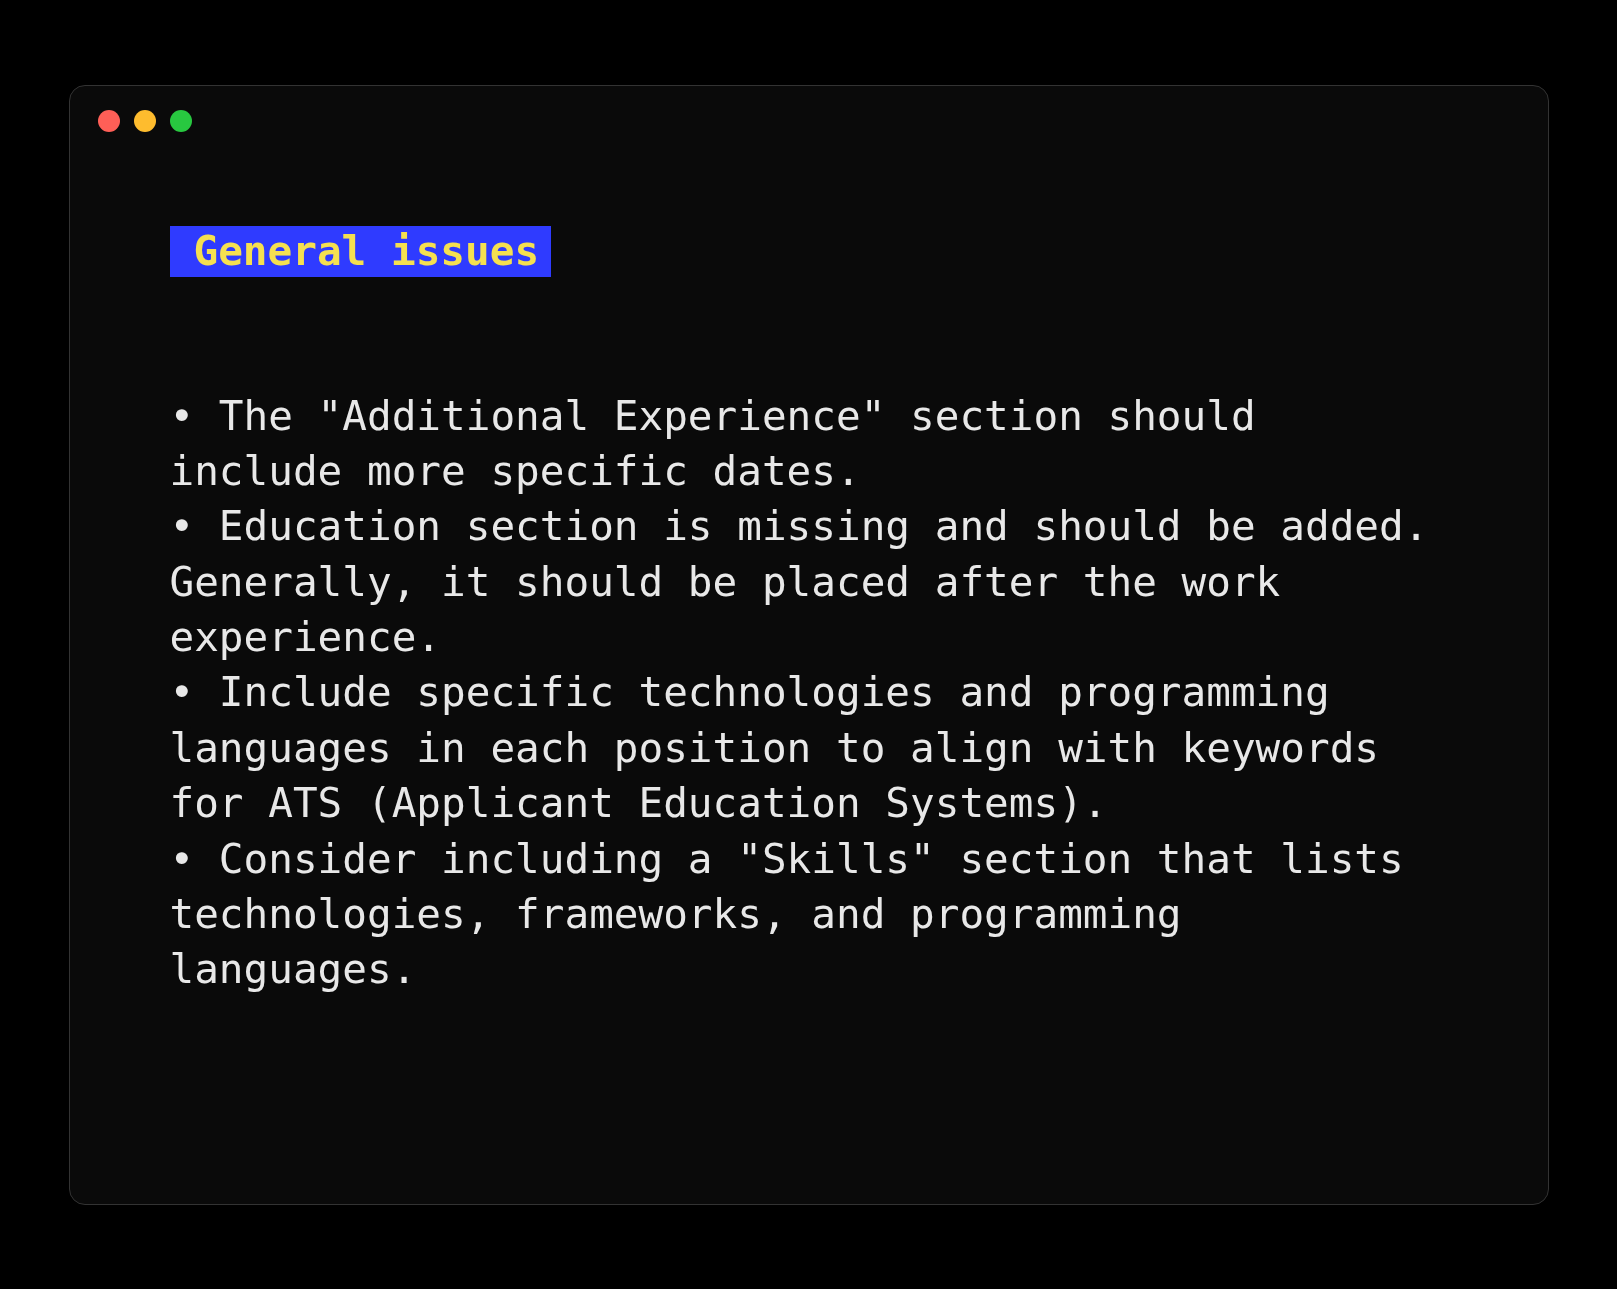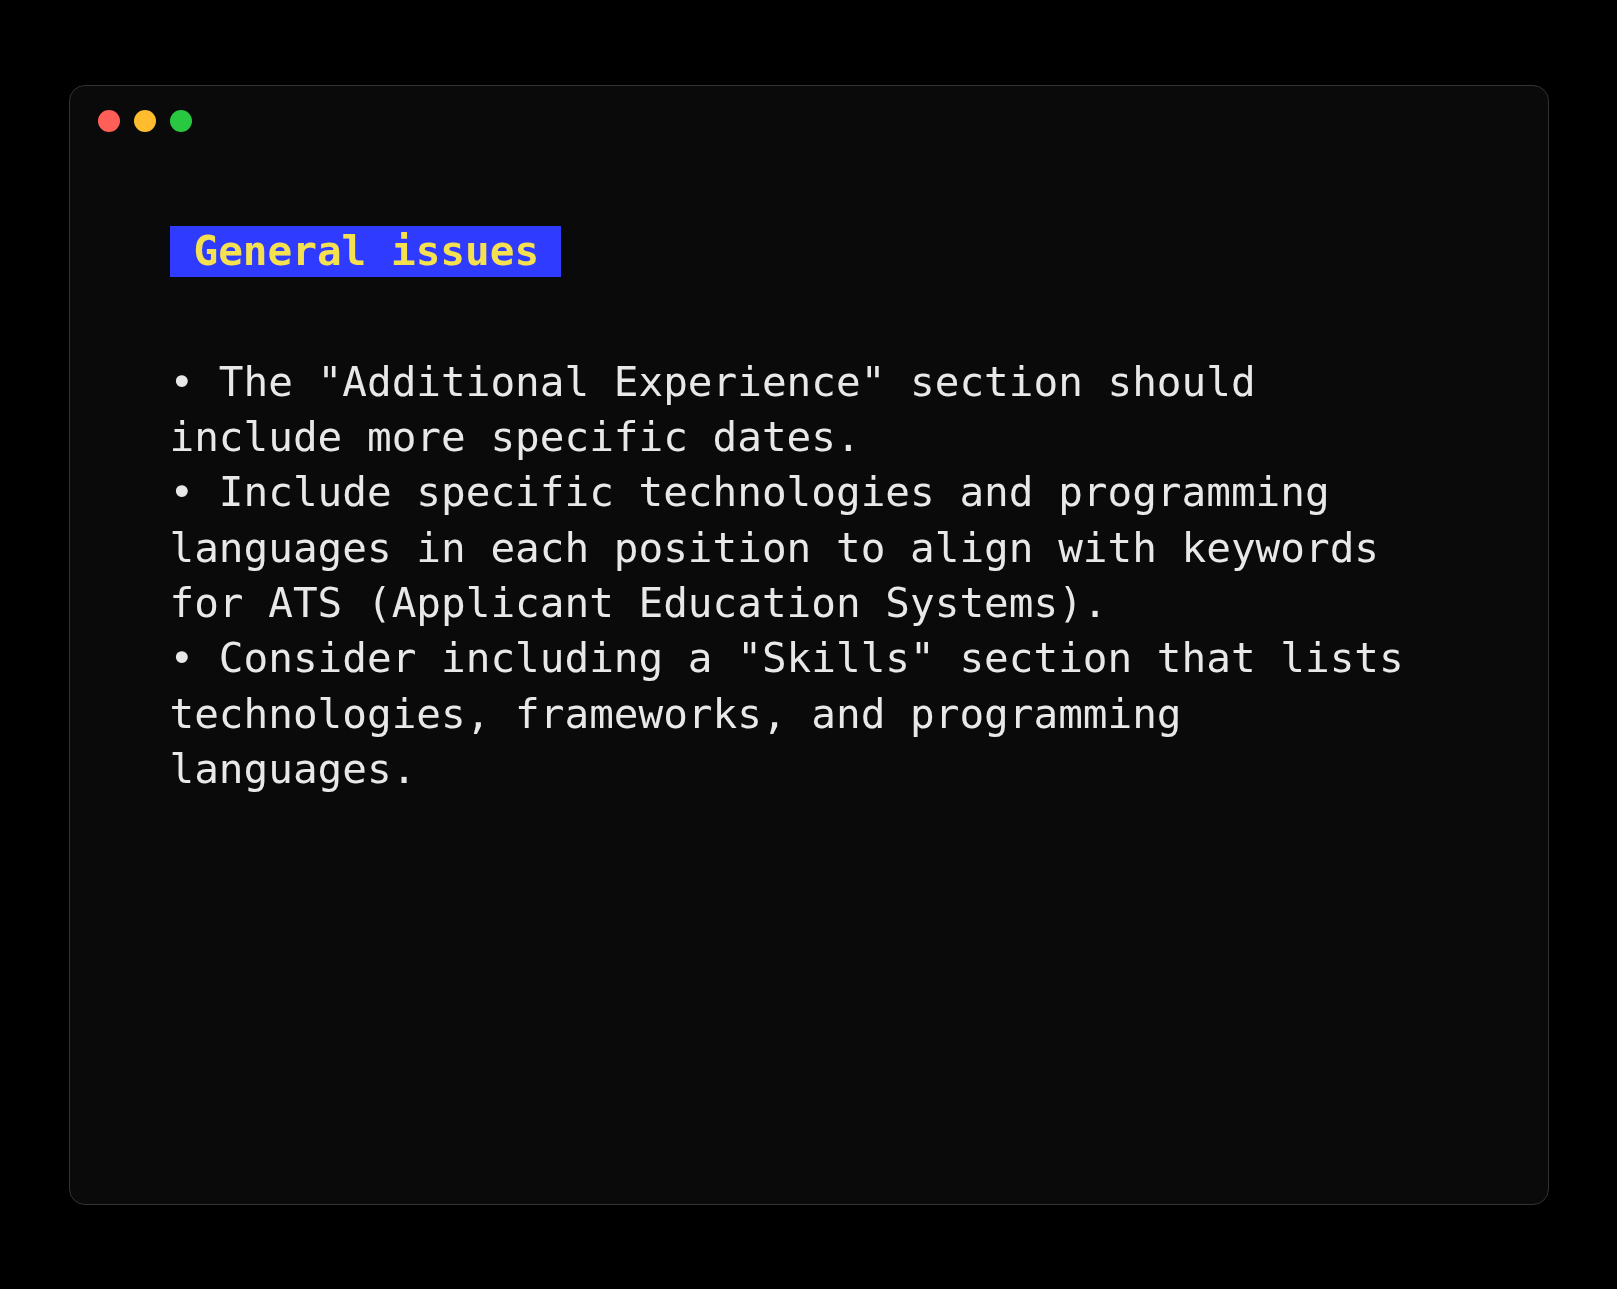--- a/index.html
+++ b/index.html
@@ -49,22 +49,22 @@
     .content {
       padding: 70px 100px 60px 100px;
     }
 
     .heading {
       display: inline-block;
       background: #2f3bff;
       color: #f5e050;
       font-size: 41px;
       font-weight: bold;
-      padding: 0 22px 0 24px;
-      margin-bottom: 78px;
+      padding: 0 12px 0 24px;
+      margin-bottom: 112px;
       line-height: 1.25;
     }
 
     .bullet-list {
       color: #e8e8e8;
       font-size: 41px;
       line-height: 1.35;
       font-weight: 400;
     }
 
@@ -80,17 +80,18 @@
     <div class="traffic-light red"></div>
     <div class="traffic-light yellow"></div>
     <div class="traffic-light green"></div>
   </div>
 
   <div class="content">
     <div class="heading">General issues</div>
 
     <div class="bullet-list">
       <span class="bullet-item">• The "Additional Experience" section should include more specific dates.</span>
+      <span class="bullet-item">• Education section is missing and should be added. Generally, it should be placed after the work experience.</span>
       <span class="bullet-item">• Include specific technologies and programming languages in each position to align with keywords for ATS (Applicant Education Systems).</span>
       <span class="bullet-item">• Consider including a "Skills" section that lists technologies, frameworks, and programming languages.</span>
     </div>
   </div>
 </div>
 
 </body></html>

